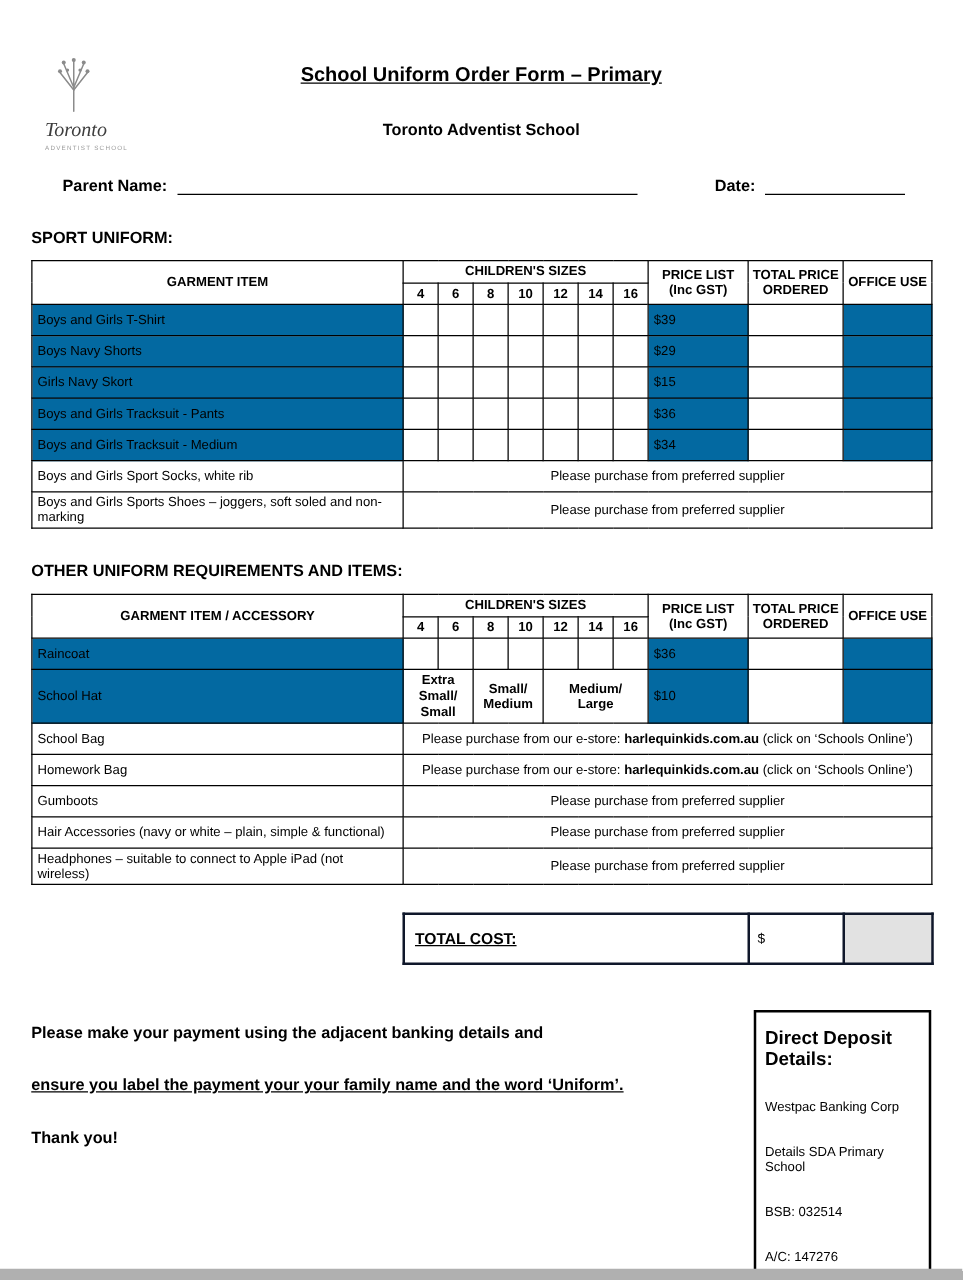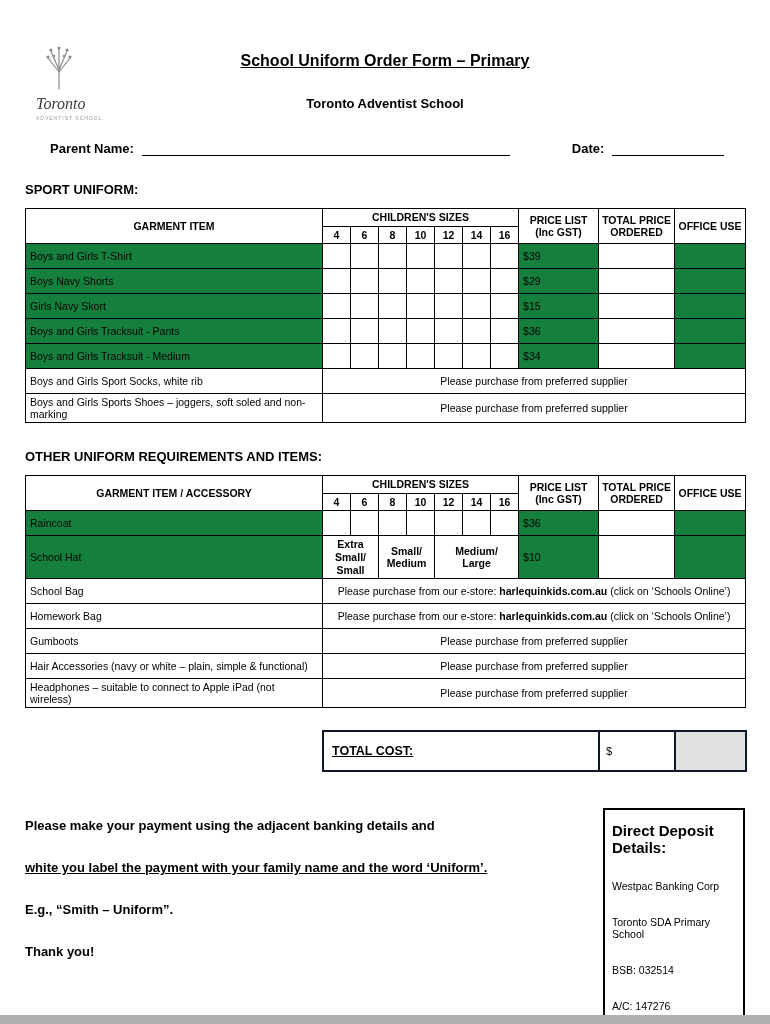--- a/index.html
+++ b/index.html
@@ -31,21 +31,21 @@
   .section-heading { font-size: 13px; font-weight: bold; margin-top: 26px; }
 
   
   table.order-table { border-collapse: collapse; table-layout: fixed; width: 720px; margin-top: 11px; }
   table.order-table th, table.order-table td { border: 1px solid #000; font-size: 10.5px; }
   table.order-table th { font-weight: bold; text-align: center; padding: 2px 1px; line-height: 1.2; }
   table.order-table td { height: 25px; padding: 2px 4px; }
   td.item { text-align: left; padding-left: 6px; font-weight: normal; }
   td.price { text-align: left; font-weight: normal; }
   td.size, td.total { background: #ffffff; }
-  .shaded { background: #15803d; }
+  .shaded { background: #0369a1; }
   td.note-cell { text-align: center; font-weight: normal; padding: 2px; }
   td.note-cell .bold { font-weight: bold; }
   td.group { text-align: center; font-weight: bold; white-space: pre-line; line-height: 1.2; padding: 3px 1px; }
 
   
   table.total-table { border-collapse: collapse; table-layout: fixed; width: 423px; margin-left: 297px; margin-top: 22px; }
   table.total-table td { border: 2px solid #0f172a; height: 40px; }
   .total-label-cell { font-size: 12.5px; font-weight: bold; text-decoration: underline; padding: 4px 8px; }
   .total-amount-cell { font-size: 11px; padding: 4px 6px; vertical-align: middle; }
   .total-office-cell { background: #e2e2e2; }
@@ -319,27 +319,26 @@
       <td class="total-label-cell">TOTAL COST:</td>
       <td class="total-amount-cell"><span>$</span></td>
       <td class="total-office-cell"></td>
     </tr>
   </tbody>
     </table>
 
   <div class="footer">
     <div class="payment">
       <p>Please make your payment using the adjacent banking details and</p>
-      <p class="underlined">white you label the payment with your family name and the word ‘Uniform’.</p>
-      <p>E.g., “Smith – Uniform”.</p>
+      <p class="underlined">ensure you label the payment your your family name and the word ‘Uniform’.</p>
       <p>Thank you!</p>
     </div>
     <div class="deposit-box">
       <div class="deposit-title">Direct Deposit Details:</div>
       <div class="deposit-line">Westpac Banking Corp</div>
-      <div class="deposit-line">Toronto SDA Primary School</div>
+      <div class="deposit-line">Details SDA Primary School</div>
       <div class="deposit-line">BSB: 032514</div>
       <div class="deposit-line">A/C: 147276</div>
     </div>
   </div>
 
   <div class="page-edge"></div>
 </div>
 
 </body></html>

